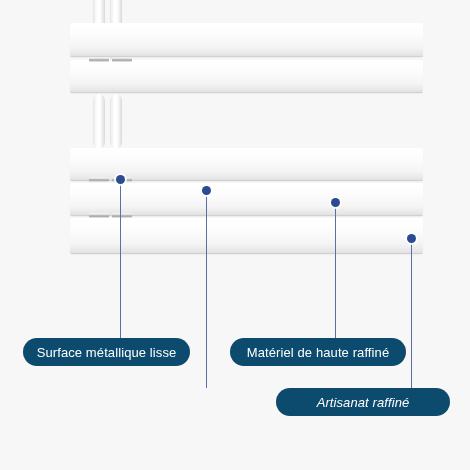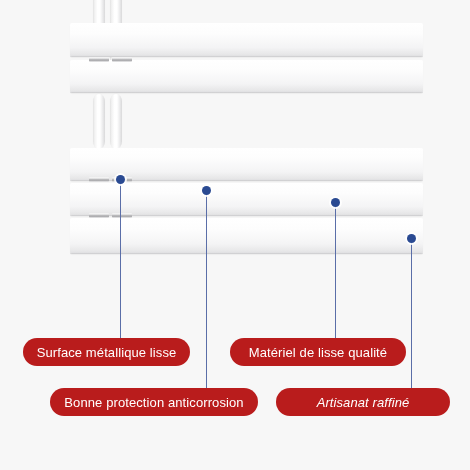--- a/index.html
+++ b/index.html
@@ -99,21 +99,21 @@
     box-shadow: 0 0 0 2px rgba(255,255,255,0.85);
   }
 
   .pill {
     position: absolute;
     display: flex;
     align-items: center;
     justify-content: center;
     height: 28px;
     border-radius: 14px;
-    background: #b91c1c;
+    background: #0c4a6e;
     color: #ffffff;
     font-size: 13px;
     letter-spacing: 0.1px;
     white-space: nowrap;
     box-sizing: border-box;
     padding: 0 14px;
   }
 </style>
 </head>
 <body>
@@ -151,19 +151,18 @@
     <div class="leader-line" style="left:335px; top:202px; height:136px;"></div>
     <div class="leader-line" style="left:411px; top:238px; height:150px;"></div>
 
     <div class="marker-dot" style="left:120px; top:179px;"></div>
     <div class="marker-dot" style="left:206px; top:190px;"></div>
     <div class="marker-dot" style="left:335px; top:202px;"></div>
     <div class="marker-dot" style="left:411px; top:238px;"></div>
 
     <div class="pill" style="left:23px; top:338px; width:167px;">Surface métallique lisse</div>
 
-    <div class="pill" style="left:230px; top:338px; width:176px;">Matériel de lisse qualité</div>
+    <div class="pill" style="left:230px; top:338px; width:176px;">Matériel de haute raffiné</div>
 
-    <div class="pill" style="left:50px; top:388px; width:208px;">Bonne protection anticorrosion</div>
 
     <div class="pill" style="left:276px; top:388px; width:174px;font-style:italic;">Artisanat raffiné</div>
   </div>
 </div>
 
 </body></html>

